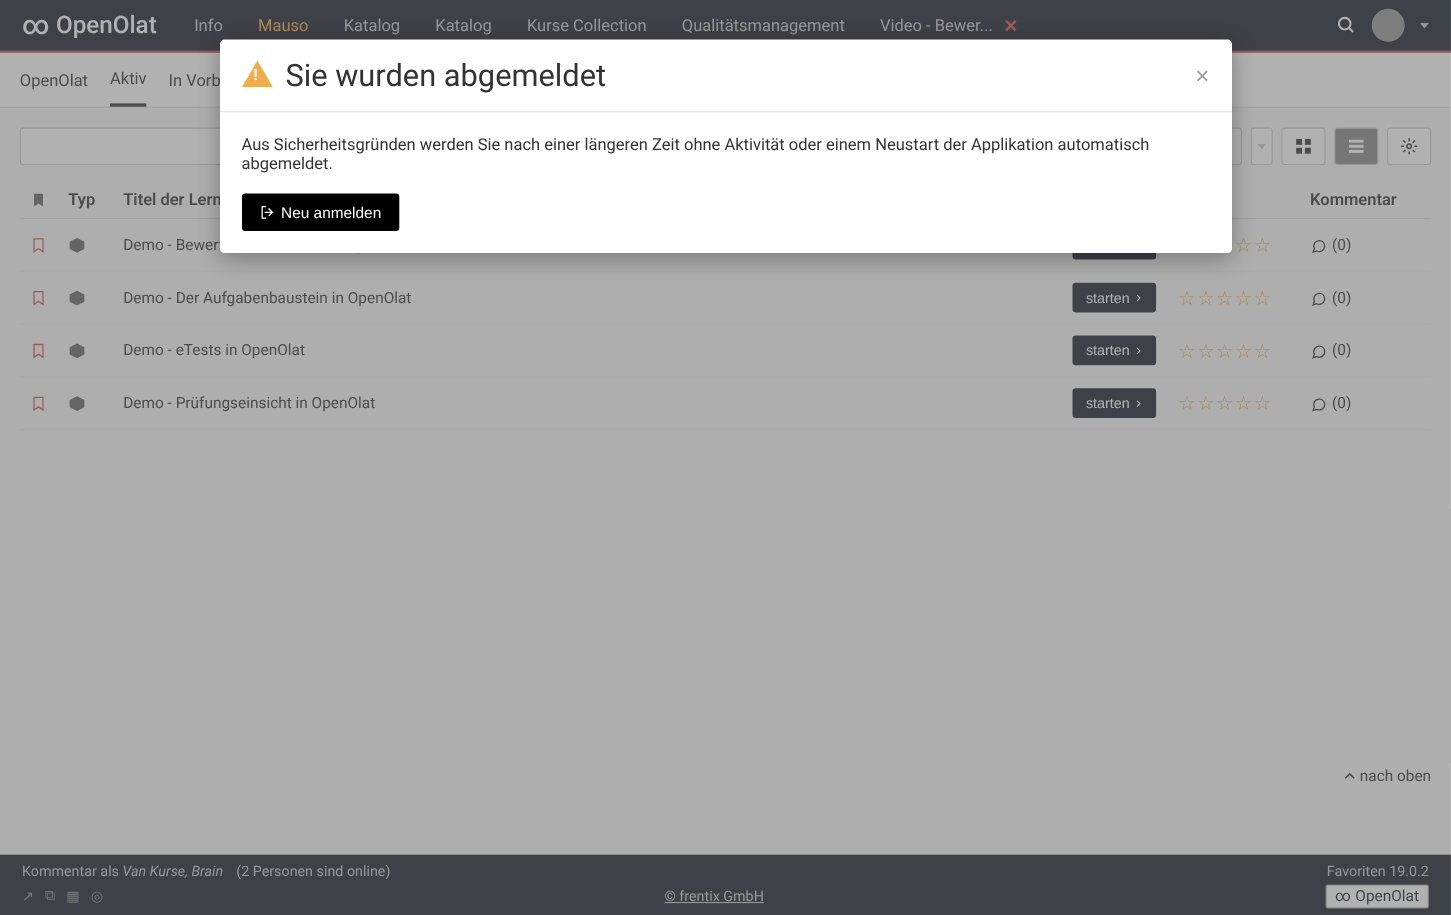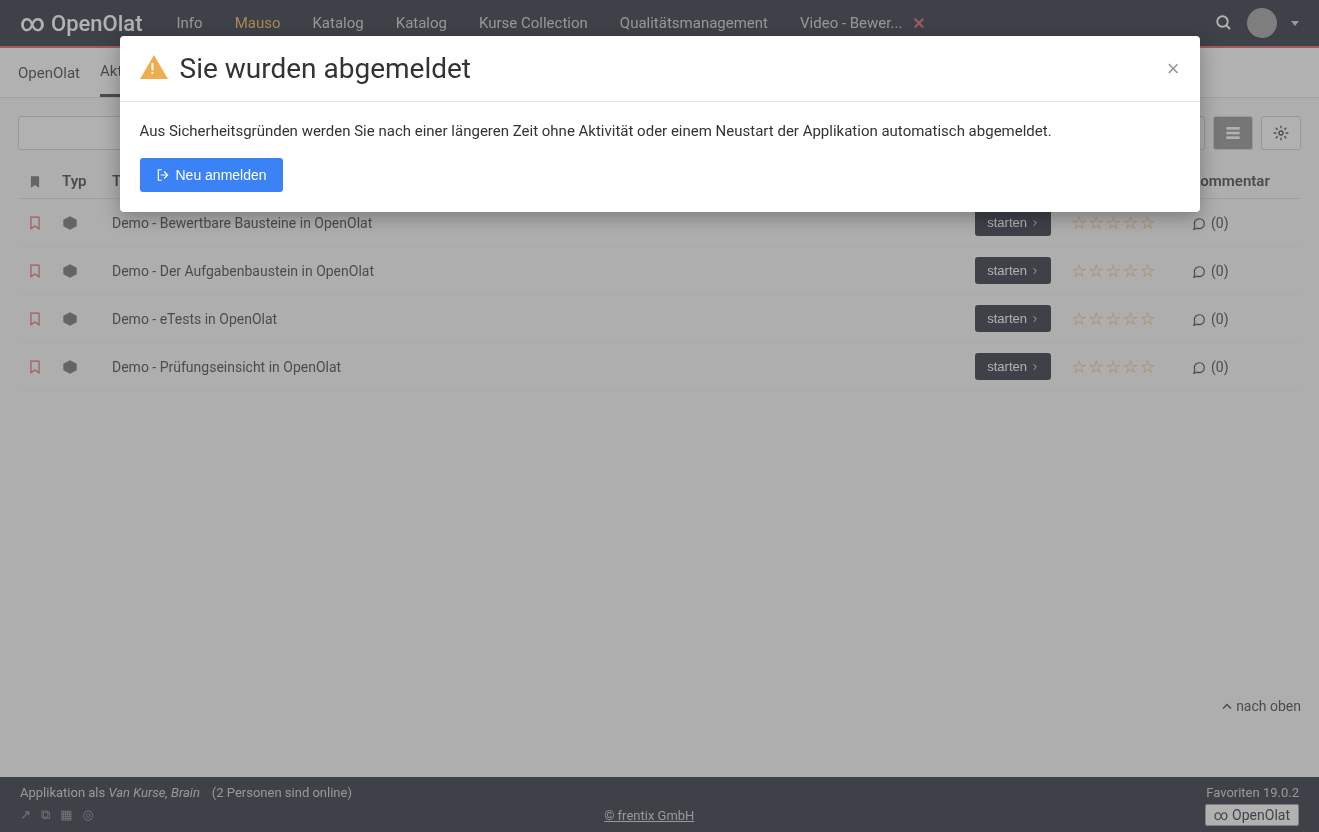--- a/index.html
+++ b/index.html
@@ -172,21 +172,21 @@
   position: absolute;
   inset: 0;
   background: rgba(100,100,100,0.5);
   z-index: 100;
 }
 .modal {
   position: absolute;
   top: 36px;
   left: 50%;
   transform: translateX(-50%);
-  width: 1080px;
+  width: 920px;
   background: #fff;
   border-radius: 4px;
   box-shadow: 0 5px 20px rgba(0,0,0,0.3);
   z-index: 101;
 }
 .modal-header {
   padding: 16px 20px;
   border-bottom: 1px solid #e5e5e5;
   display: flex;
   align-items: center;
@@ -209,21 +209,21 @@
   font-weight: bold;
   font-size: 14px;
 }
 .modal-title { font-size: 28px; font-weight: 400; flex: 1; }
 .modal-close {
   color: #999; font-size: 22px; cursor: pointer;
   background: none; border: none; line-height: 1;
 }
 .modal-body { padding: 20px; font-size: 15px; color: #333; }
 .modal-btn {
-  background: #3b82f6;
+  background: #000000;
   color: #fff;
   border: none;
   padding: 9px 16px;
   border-radius: 3px;
   cursor: pointer;
   margin-top: 18px;
   font-size: 14px;
   display: inline-flex;
   align-items: center;
   gap: 6px;
@@ -392,21 +392,21 @@
         <path d="M4 15l8-8 8 8"></path>
       </svg>
     <span>nach oben</span>
   </div>
 </div>
 
 <div class="footer">
   <div class="footer-row1">
     <div class="footer-left">
       <span>
-        <span>Applikation als </span><em>Van Kurse, Brain</em>
+        <span>Kommentar als </span><em>Van Kurse, Brain</em>
       </span>
       <span>(2 Personen sind online)</span>
     </div>
     <span>Favoriten 19.0.2</span>
   </div>
   <div class="footer-row2">
     <div class="footer-icons">
       <span>↗</span>
       <span>⧉</span>
       <span>▦</span>

